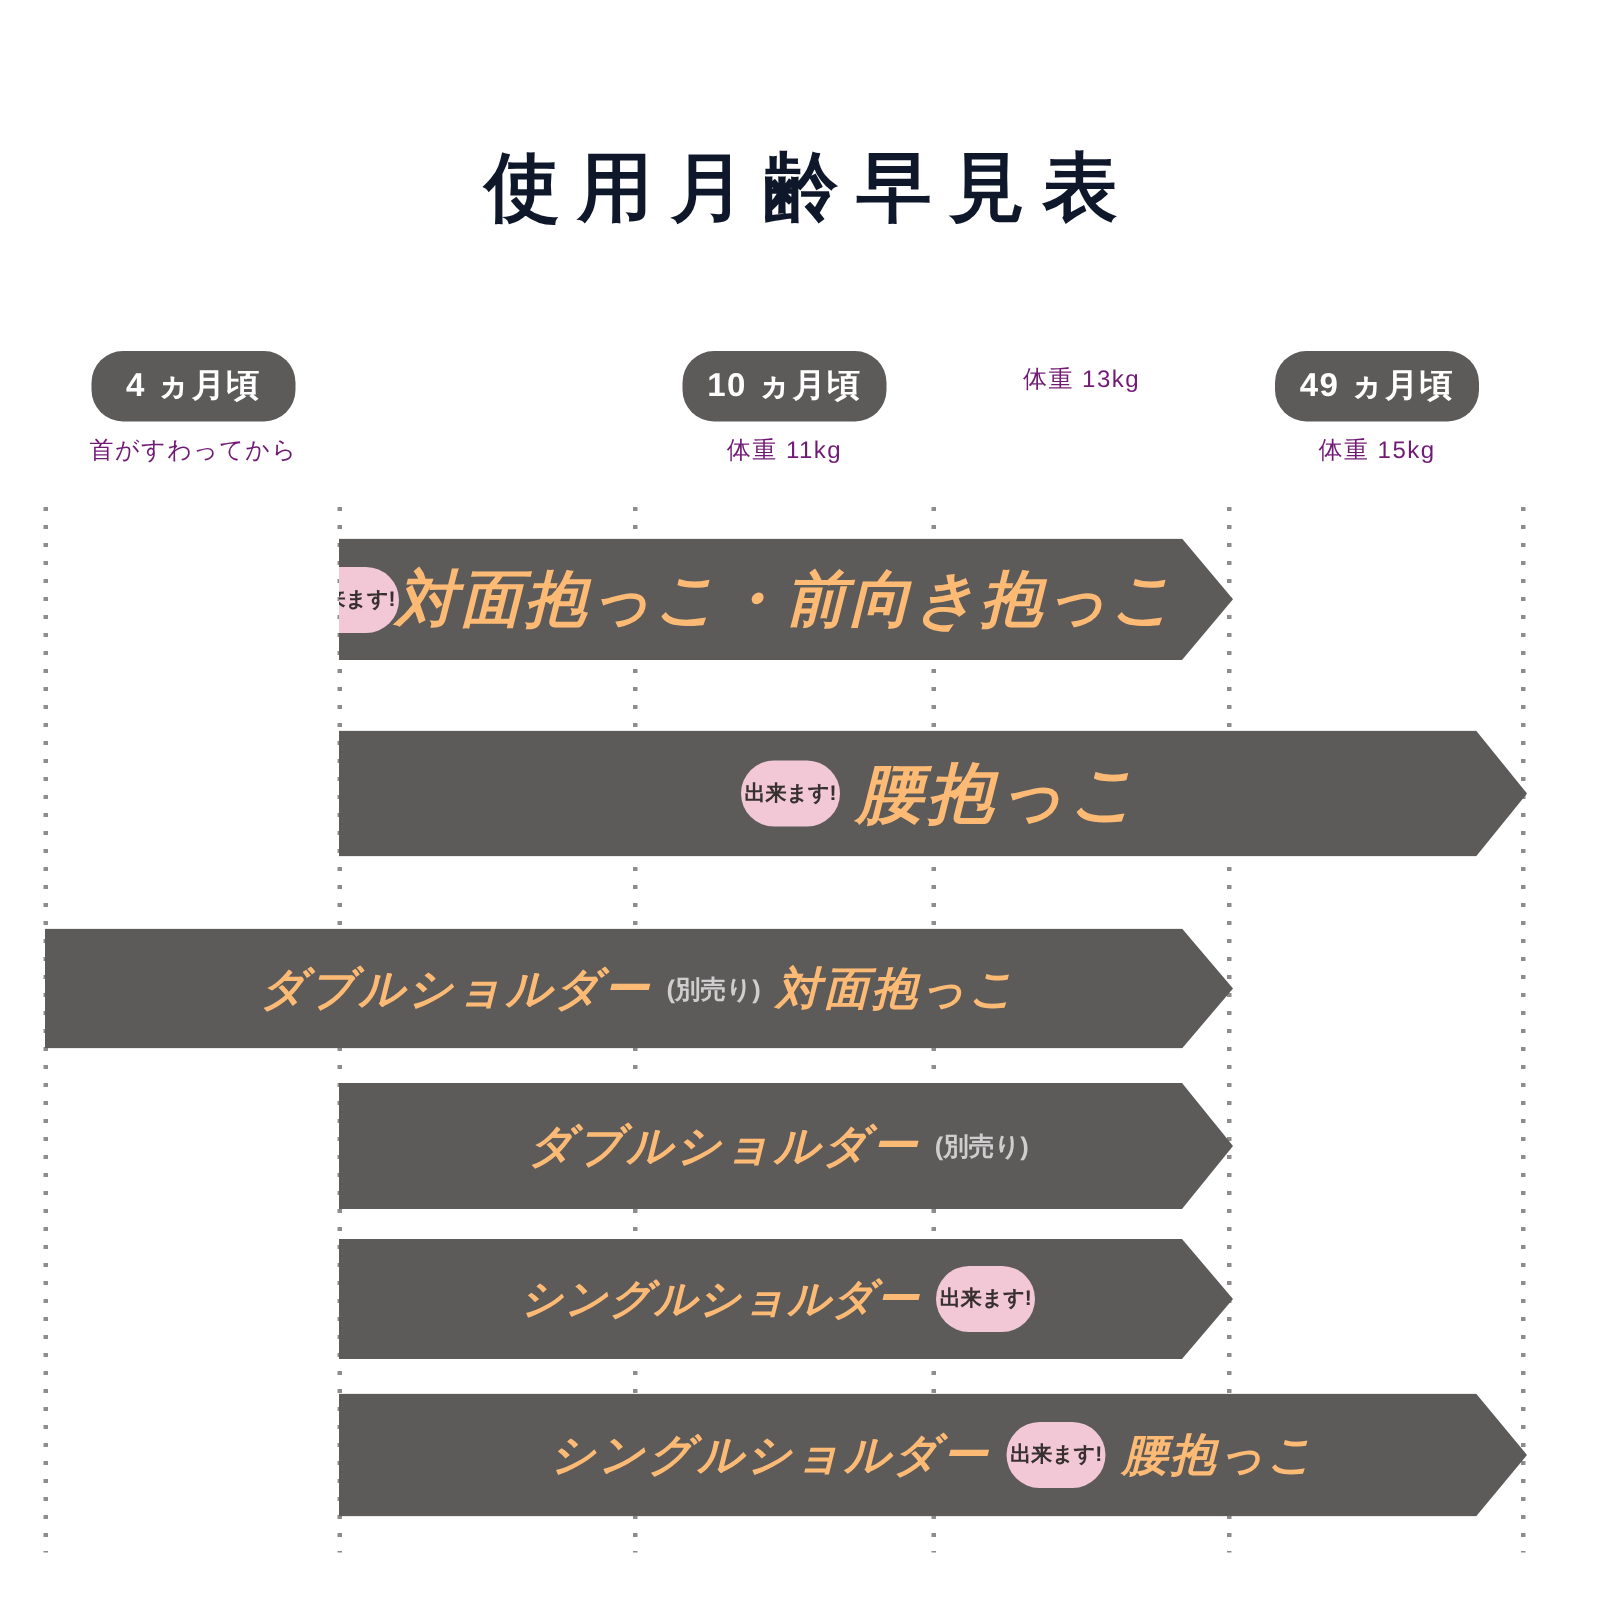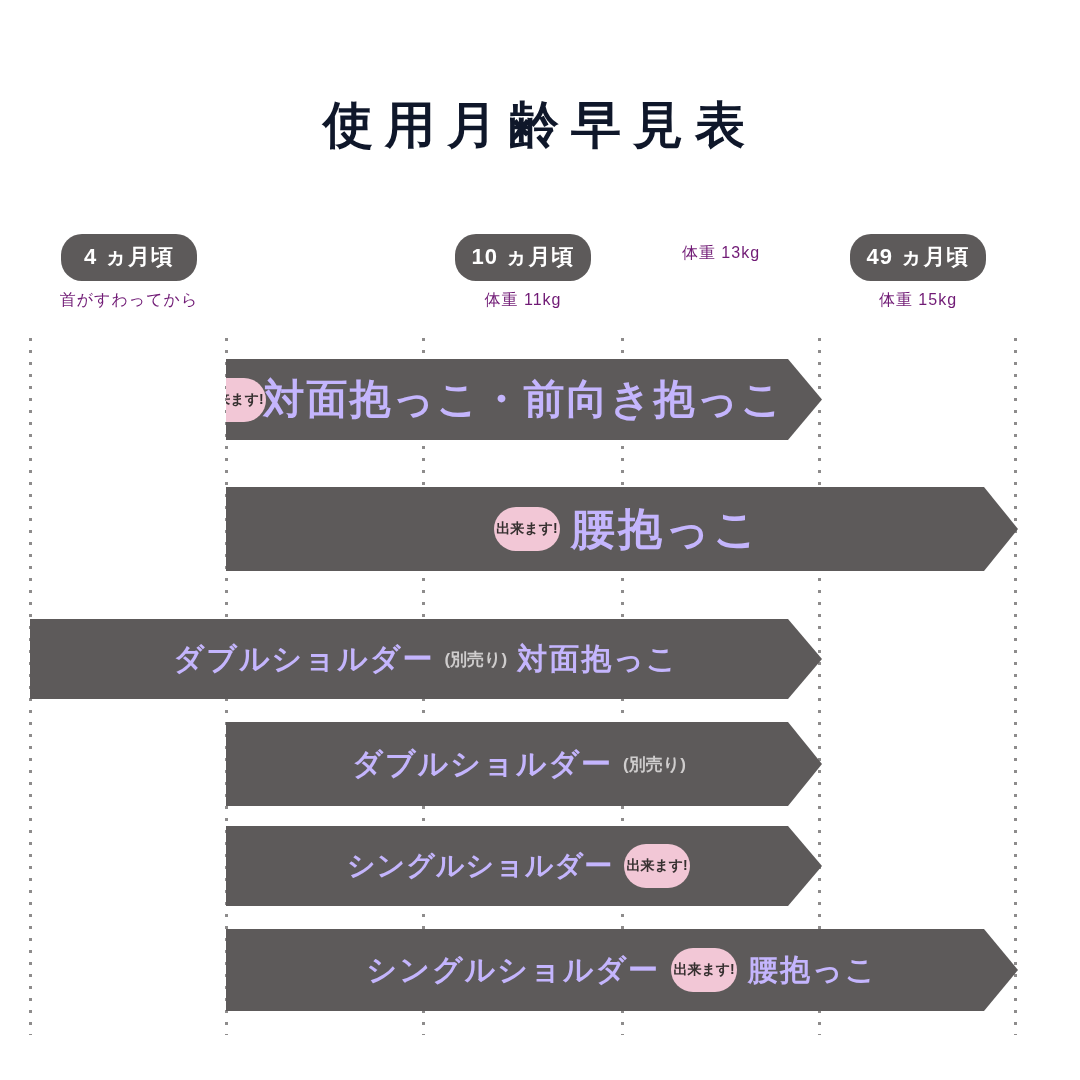--- a/index.html
+++ b/index.html
@@ -77,21 +77,21 @@
     clip-path:polygon(0 0, calc(100% - 34px) 0, 100% 50%, calc(100% - 34px) 100%, 0 100%);
     white-space:nowrap;
   }
   .a1{left:226px;top:359px;width:596px;height:81px;font-size:41px;letter-spacing:2px;}
   .a2{left:226px;top:487px;width:792px;height:84px;font-size:44px;letter-spacing:3px;}
   .a3{left:30px; top:619px;width:792px;height:80px;font-size:30px;letter-spacing:2px;}
   .a4{left:226px;top:722px;width:596px;height:84px;font-size:30px;letter-spacing:2px;}
   .a5{left:226px;top:826px;width:596px;height:80px;font-size:28px;letter-spacing:1px;}
   .a6{left:226px;top:929px;width:792px;height:82px;font-size:30px;letter-spacing:2px;}
 
-  .bar-label{color:#c4b5fd;}
+  .bar-label{color:#fdba74;font-style:italic;}
   .bar-note{
     font-size:17px;
     font-weight:600;
     color:#cfcdcd;
     letter-spacing:0;
     margin:0 10px;
   }
 
   
   .badge{

